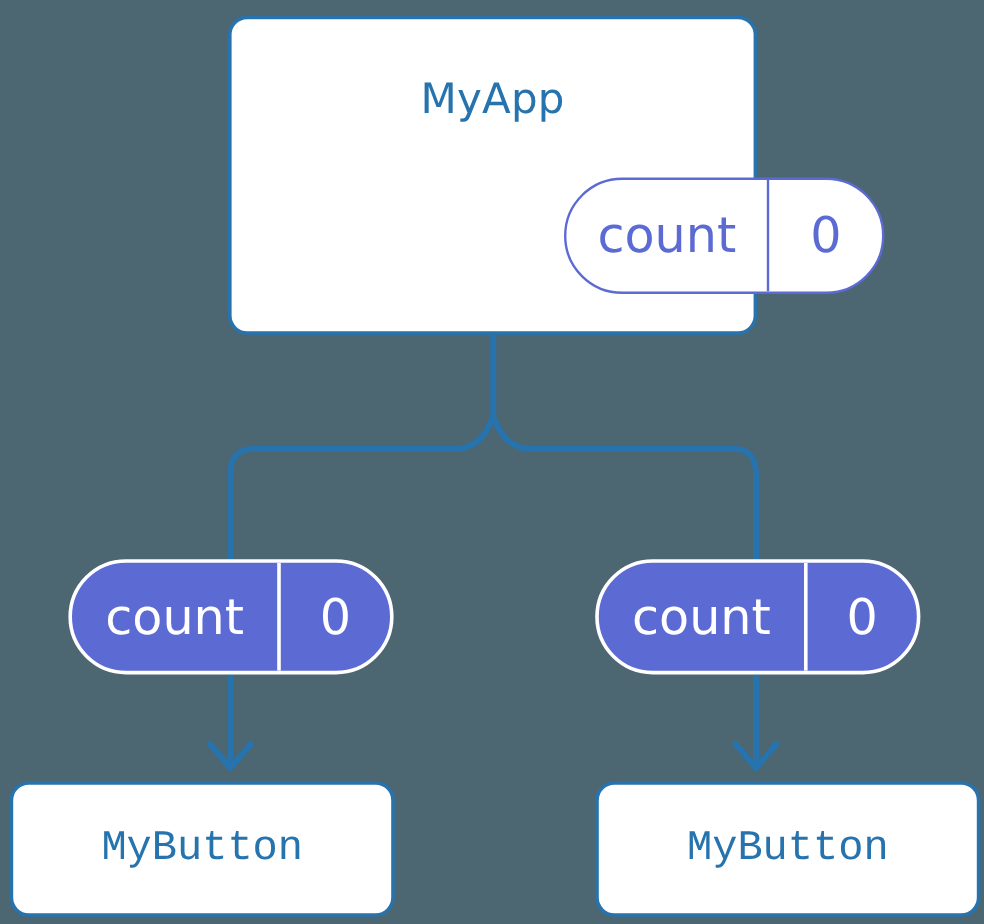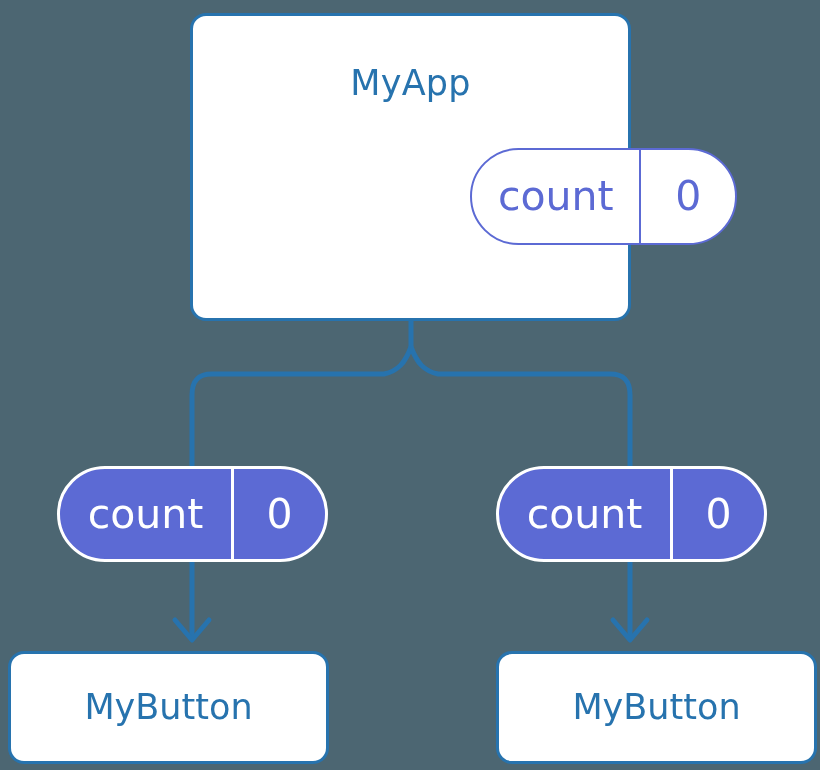--- a/index.html
+++ b/index.html
@@ -32,21 +32,21 @@
     position: absolute;
     background: #ffffff;
     border: 3px solid #2773ae;
     border-radius: 16px;
     box-sizing: border-box;
   }
   #app-card {
     left: 190px;
     top: 13px;
     width: 441px;
-    height: 308px;
+    height: 266px;
   }
   .component-title {
     position: absolute;
     left: 0;
     right: 0;
     top: 50px;
     text-align: center;
     color: #2773ae;
     font-size: 35px;
     font-weight: 400;
@@ -142,20 +142,21 @@
   .leaf-title {
     position: absolute;
     left: 0;
     right: 0;
     top: 36px;
     text-align: center;
     color: #2773ae;
     font-size: 35px;
     font-weight: 400;
     line-height: 1;
+    font-family: Liberation Mono, monospace;
   }
 </style>
 </head>
 <body>
 
 <div id="stage">
 
   <svg id="connectors" viewBox="0 0 820 770" width="820" height="770" aria-hidden="true">
     <g fill="none" stroke="#2773ae" stroke-width="5" stroke-linecap="butt" stroke-linejoin="round">
 

